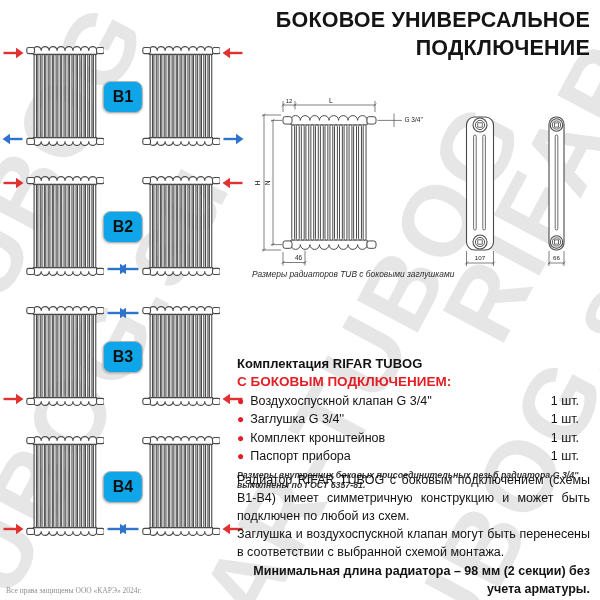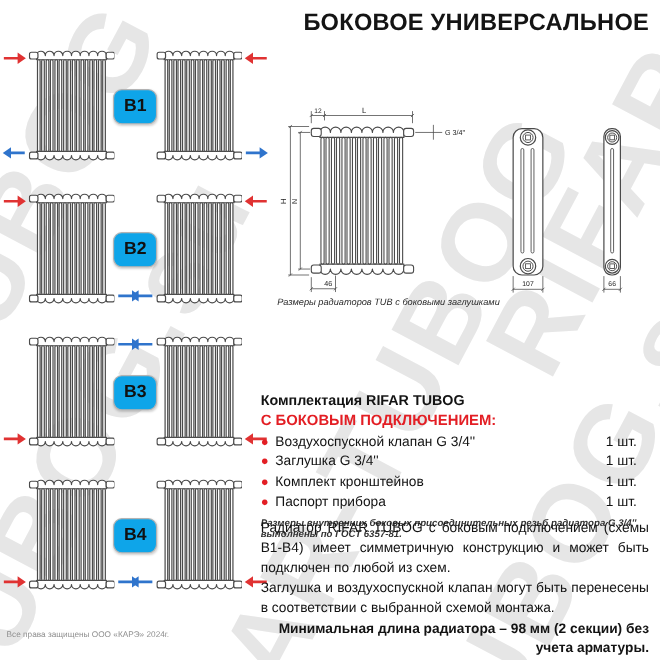--- a/index.html
+++ b/index.html
@@ -39,38 +39,39 @@
   .eq-h1{font-size:13px;font-weight:700;color:#131313;}
   .eq-h2{font-size:13.5px;font-weight:800;margin-top:3px;}
   .eq-row{display:flex;justify-content:space-between;font-size:12.5px;margin-top:4.5px;color:#131313;}
   .bullet{margin-right:6px;font-size:12px;}
   .eq-qty{font-weight:400;}
   .eq-note{font-size:8.8px;font-style:italic;margin-top:7px;color:#333;font-weight:bold;}
   .description{position:absolute;left:237px;top:472px;width:353px;font-size:12.5px;
        line-height:1.42;text-align:justify;color:#131313;}
   .description .p{margin:0 0 1px 0;}
   .p3{font-weight:700;margin-top:2px;text-align:right;}
-  .footer{position:absolute;left:6px;bottom:19px;font-size:7.5px;color:#8f8f8f;}
+  .footer{position:absolute;left:6px;bottom:5px;font-size:7.5px;color:#8f8f8f;font-family:Liberation Serif, serif;}
 </style>
 </head>
 <body>
 
 <div class="page">
 
   <div class="wm-layer">
     <span class="wm wm1" style="color: rgb(230, 230, 230);">TUBOG.su</span>
     <span class="wm wm2" style="color: rgb(230, 230, 230);">RIFAR-TUBOG</span>
     <span class="wm wm3" style="color: rgb(230, 230, 230);">TUBOG.su</span>
     <span class="wm wm4" style="color: rgb(230, 230, 230);">RIFAR</span>
     <span class="wm wm5" style="color: rgb(230, 230, 230);">TUBOG</span>
   </div>
 
   <div class="layer">
     <header class="title">
       <div>БОКОВОЕ УНИВЕРСАЛЬНОЕ</div>
+      <div>ПОДКЛЮЧЕНИЕ</div>
     </header>
 
     <div class="scheme-row" style="top:45px">
       <div class="rad-left"><svg viewBox="0 0 78 102" width="78" height="102">
             <g stroke="#4a4a4a" stroke-width="1.1" fill="#fff" stroke-linejoin="round">
               <path d="M 7.2940000000000005 9.3283375 L 7.2940000000000005 5.56325 A 3.9632500000000004 3.9632500000000004 0 0 1 15.220500000000001 5.56325 A 3.9632500000000004 3.9632500000000004 0 0 1 23.147000000000002 5.56325 A 3.9632500000000004 3.9632500000000004 0 0 1 31.073500000000003 5.56325 A 3.9632500000000004 3.9632500000000004 0 0 1 39 5.56325 A 3.9632500000000004 3.9632500000000004 0 0 1 46.926500000000004 5.56325 A 3.9632500000000004 3.9632500000000004 0 0 1 54.85300000000001 5.56325 A 3.9632500000000004 3.9632500000000004 0 0 1 62.7795 5.56325 A 3.9632500000000004 3.9632500000000004 0 0 1 70.706 5.56325 L 70.706 9.3283375 Z"></path>
               <path d="M 7.2940000000000005 92.6716625 L 7.2940000000000005 96.43675 A 3.9632500000000004 3.9632500000000004 0 0 0 15.220500000000001 96.43675 A 3.9632500000000004 3.9632500000000004 0 0 0 23.147000000000002 96.43675 A 3.9632500000000004 3.9632500000000004 0 0 0 31.073500000000003 96.43675 A 3.9632500000000004 3.9632500000000004 0 0 0 39 96.43675 A 3.9632500000000004 3.9632500000000004 0 0 0 46.926500000000004 96.43675 A 3.9632500000000004 3.9632500000000004 0 0 0 54.85300000000001 96.43675 A 3.9632500000000004 3.9632500000000004 0 0 0 62.7795 96.43675 A 3.9632500000000004 3.9632500000000004 0 0 0 70.706 96.43675 L 70.706 92.6716625 Z"></path>
               <rect x="0.8" y="2.4917312499999995" width="7.694000000000001" height="6.143037500000001" rx="1.8429112500000002"></rect>
               <rect x="70.506" y="2.4917312499999995" width="7.694000000000001" height="6.143037500000001" rx="1.8429112500000002"></rect>
               <rect x="0.8" y="93.36523125000001" width="7.694000000000001" height="6.143037500000001" rx="1.8429112500000002"></rect>

